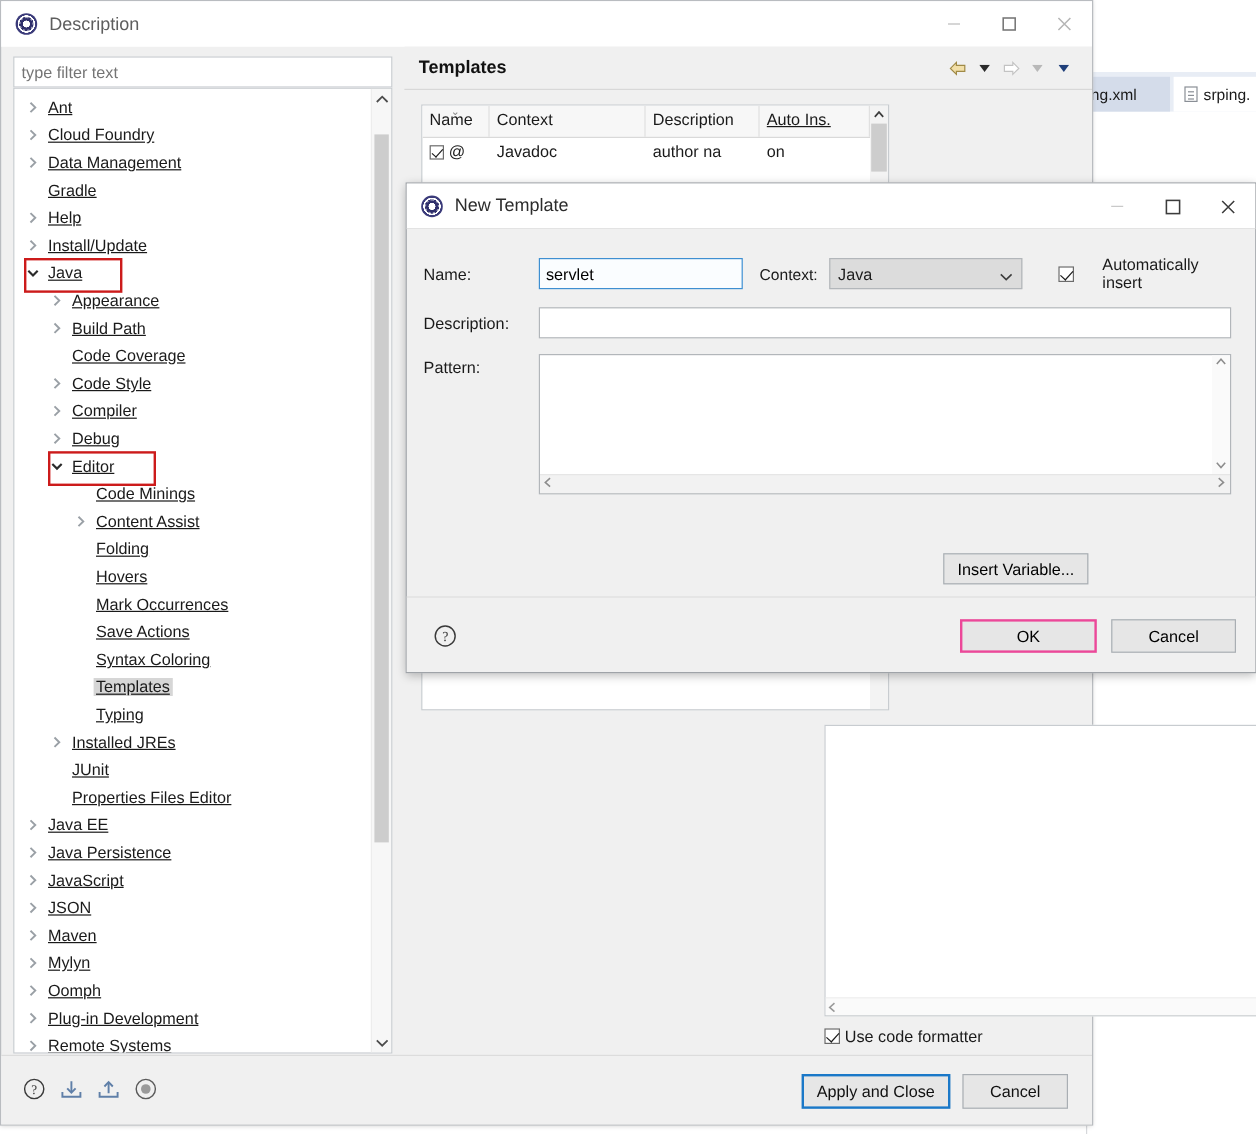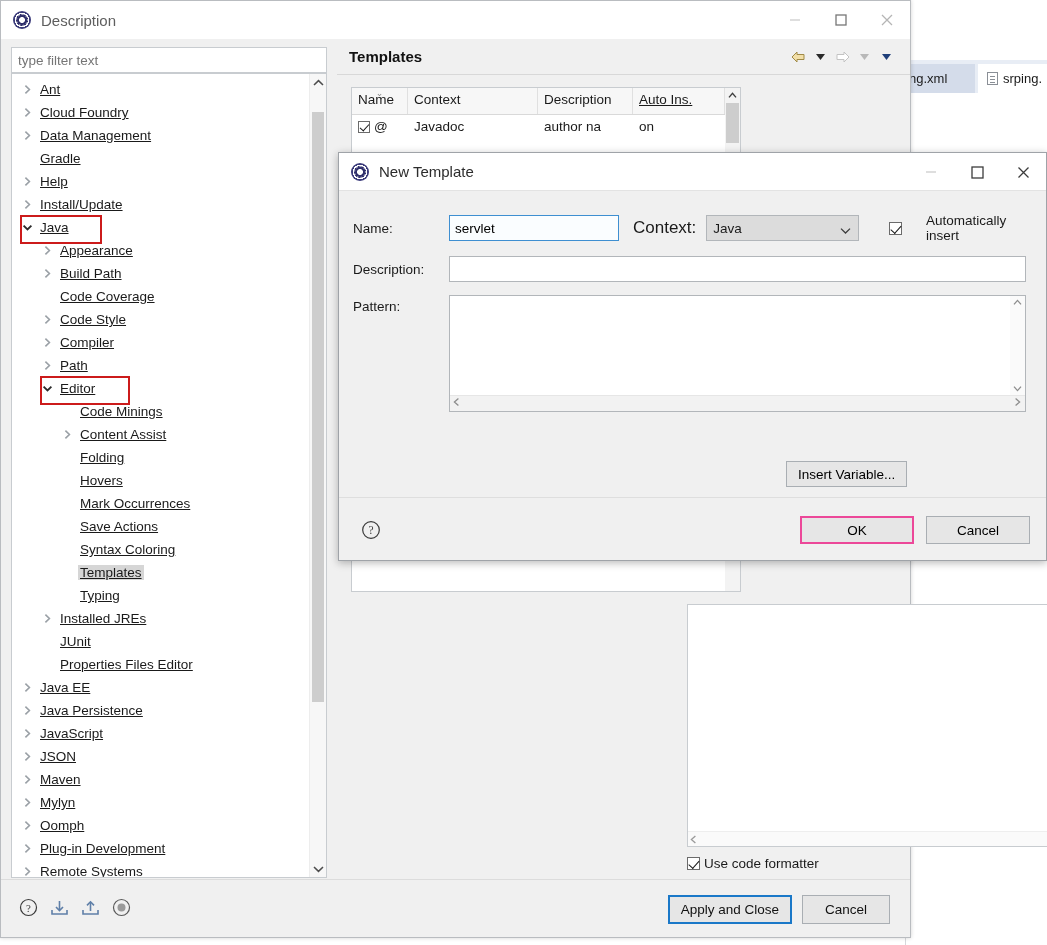--- a/index.html
+++ b/index.html
@@ -216,21 +216,21 @@
     padding-left:12px; position:relative; border-bottom:1px solid #e3e3e3;
   }
   .nt-title { font-size:15px; color:#2c2c2c; margin-left:10px; }
   .nt-body { padding:22px 20px 0 14px; position:relative; height:320px; }
   .nt-row { display:flex; align-items:center; margin-bottom:13px; }
   .nt-label { width:96px; font-size:13.5px; flex:0 0 auto; }
   .nt-name-input {
     width:170px; height:26px; border:1px solid #3e8fd1; background:#fafdff;
     padding:0 5px; font-family:inherit; font-size:13.5px; outline:none;
   }
-  .nt-ctx-label { margin:0 10px 0 14px; font-size:17px; }
+  .nt-ctx-label { margin:0 10px 0 14px; font-size:13px; }
   .nt-select {
     width:170px; height:26px; background:#dcdcdc; border:1px solid #b2b6ba;
     display:flex; align-items:center; padding:0 6px; font-size:13.5px; position:relative;
   }
   .nt-select .chev { position:absolute; right:7px; top:7px; color:#444; }
   .nt-auto { display:flex; align-items:center; gap:24px; margin-left:30px; font-size:13.5px; }
   .nt-desc-input {
     flex:1; height:26px; border:1px solid #b2b6ba; background:#fff;
     padding:0 5px; font-family:inherit; font-size:13.5px; outline:none;
   }
@@ -435,21 +435,21 @@
             </svg>
           </span>
           <span class="lbl">Compiler</span>
         </div>
         <div class="tree-row ind1">
           <span class="arrow">
             <svg width="11" height="11" viewBox="0 0 11 11">
               <path d="M3.4 1.6 L7.4 5.5 L3.4 9.4" fill="none" stroke="#9aa0a6" stroke-width="1.6"></path>
             </svg>
           </span>
-          <span class="lbl">Path</span>
+          <span class="lbl">Debug</span>
         </div>
         <div class="tree-row ind1 boxed" style="--bx: 28px; --bw: 86px;">
           <span class="arrow">
             <svg width="11" height="11" viewBox="0 0 11 11">
               <path d="M1.6 3.6 L5.5 7.5 L9.4 3.6" fill="none" stroke="#2b2b2b" stroke-width="1.8"></path>
             </svg>
           </span>
           <span class="lbl">Editor</span>
         </div>
         <div class="tree-row ind2">

